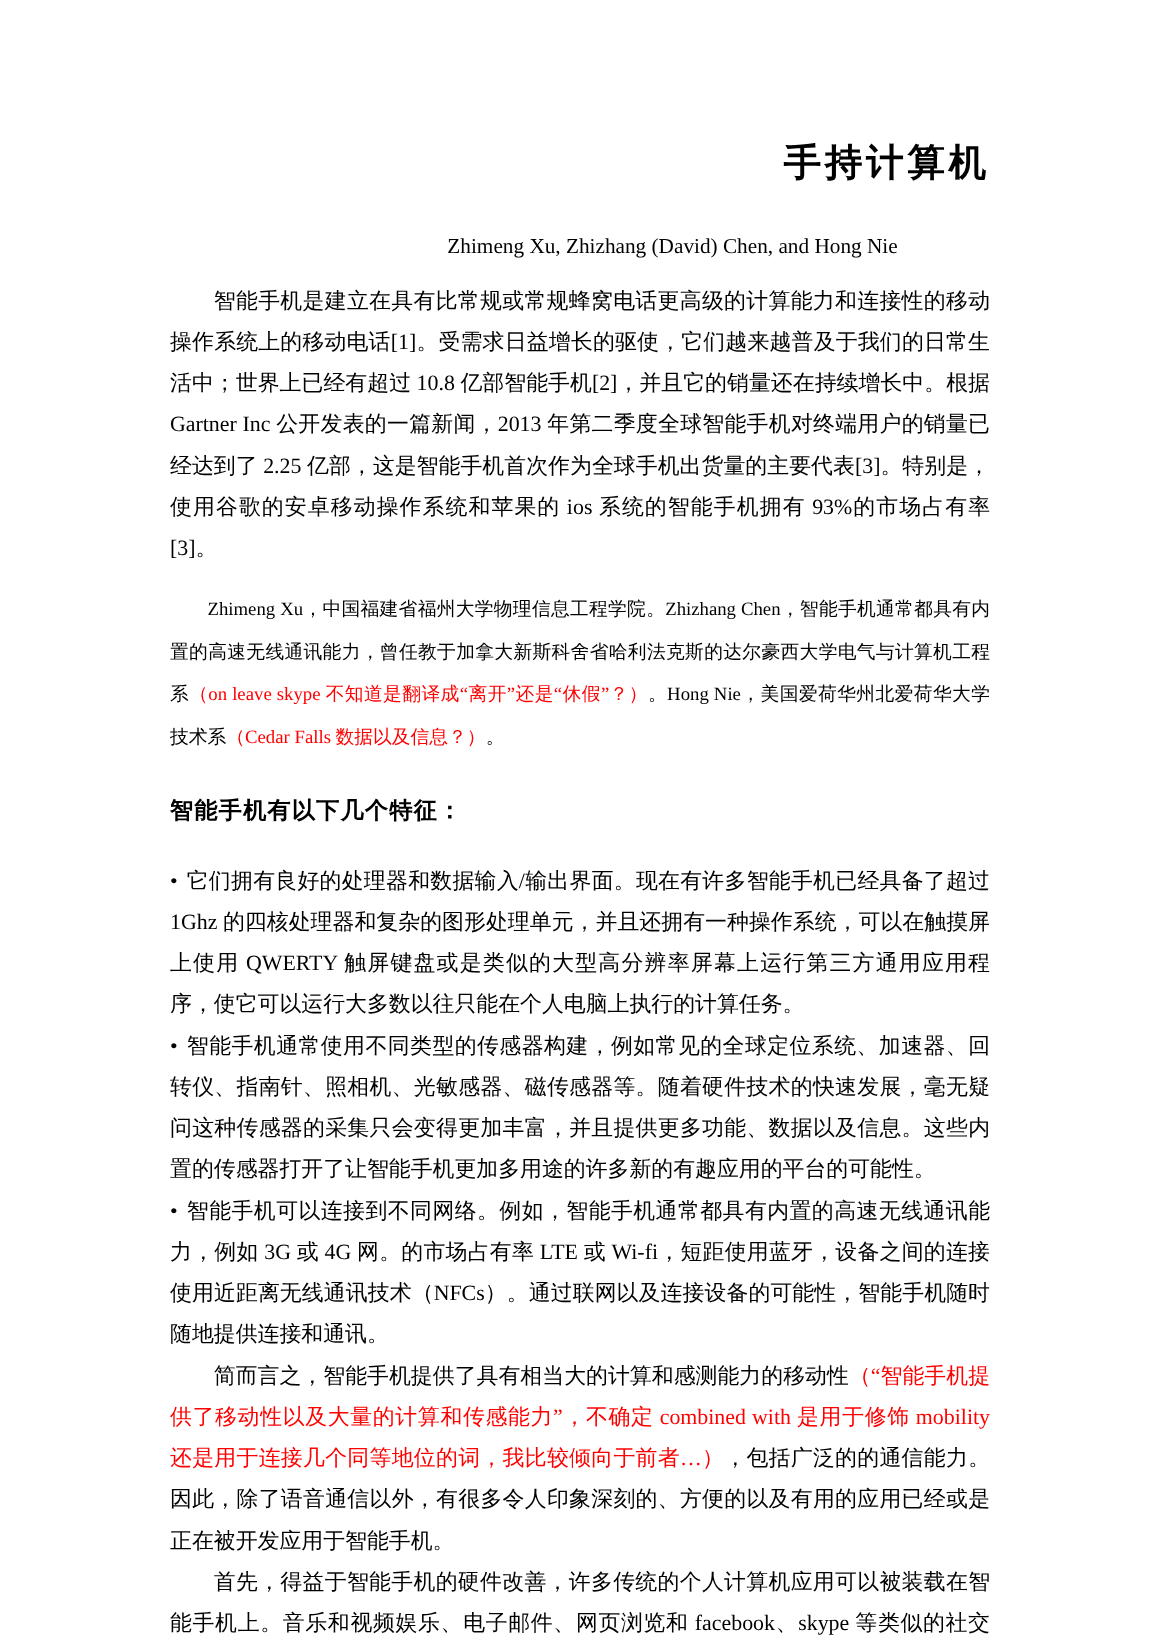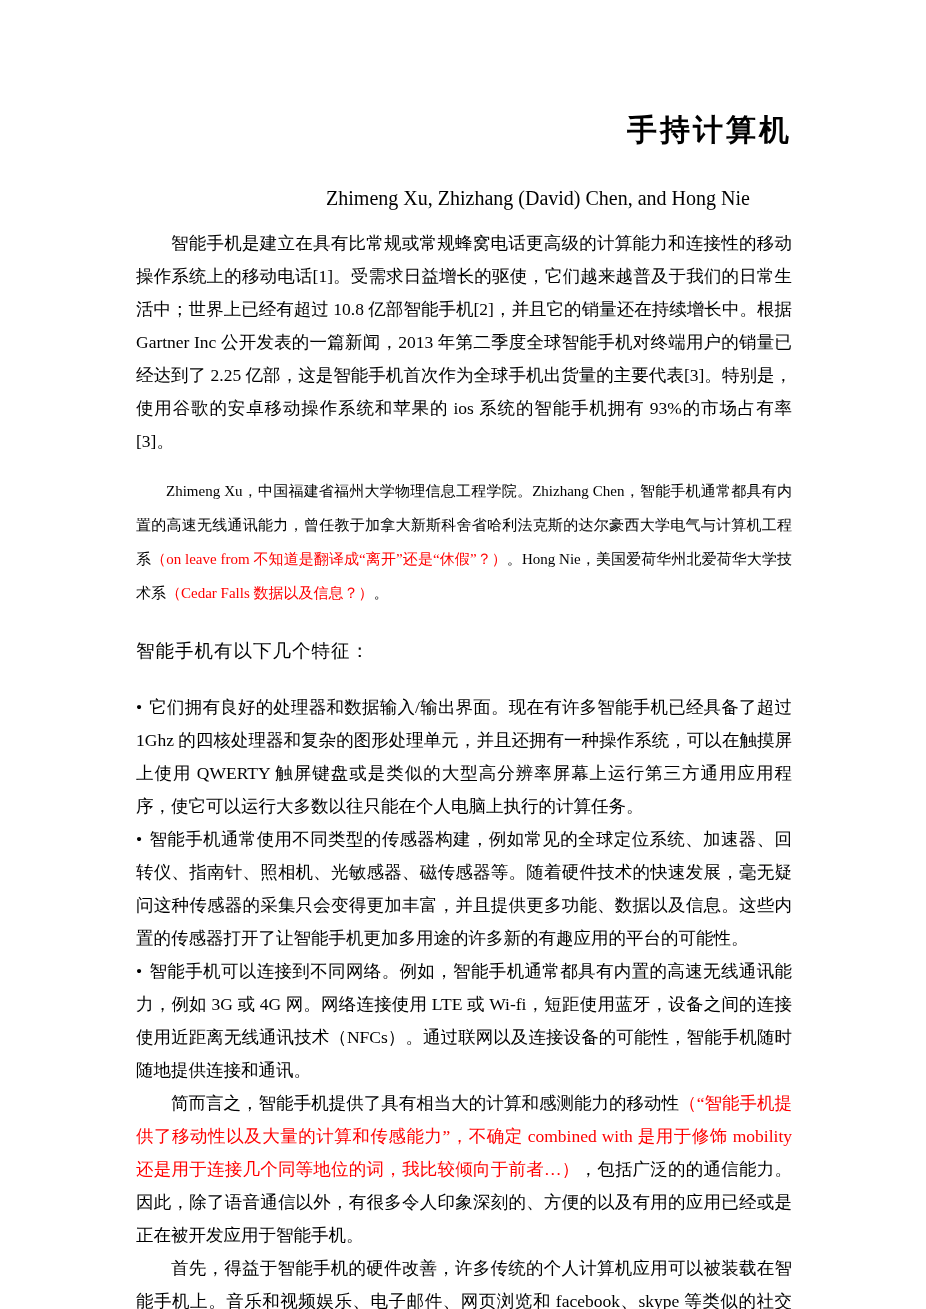--- a/index.html
+++ b/index.html
@@ -15,66 +15,66 @@
   .title {
     text-align: right;
     font-size: 30px;
     font-weight: 700;
     letter-spacing: 3px;
   }
   .byline {
     margin-top: 36px;
     padding-left: 148px;
     text-align: center;
-    font-size: 20px;
+    font-size: 17px;
   }
   .para {
     font-size: 17.5px;
     line-height: 33px;
     text-align: justify;
   }
   .indent { text-indent: 2em; }
   .intro { margin-top: 17px; }
   .footnote {
     margin-top: 16px;
     font-size: 15px;
     line-height: 34px;
     text-align: justify;
     text-indent: 2em;
   }
   .red { color: #ff0000; }
   .heading {
     margin-top: 28px;
     font-size: 18.5px;
-    font-weight: 400;
+    font-weight: 700;
     letter-spacing: 1px;
   }
   .bullets { margin-top: 28px; }
   .bullet-marker { margin-right: 7px; }
   .closing { text-align-last: justify; }
   .run { white-space: pre-wrap; }
 </style>
 </head>
 <body>
 
 <div class="page">
 
   <h1 class="title">手持计算机</h1>
 
   <div class="byline">Zhimeng Xu, Zhizhang (David) Chen, and Hong Nie</div>
 
   <p class="para indent intro">智能手机是建立在具有比常规或常规蜂窝电话更高级的计算能力和连接性的移动操作系统上的移动电话[1]。受需求日益增长的驱使，它们越来越普及于我们的日常生活中；世界上已经有超过 10.8 亿部智能手机[2]，并且它的销量还在持续增长中。根据 Gartner Inc 公开发表的一篇新闻，2013 年第二季度全球智能手机对终端用户的销量已经达到了 2.25 亿部，这是智能手机首次作为全球手机出货量的主要代表[3]。特别是，使用谷歌的安卓移动操作系统和苹果的 ios 系统的智能手机拥有 93%的市场占有率[3]。</p>
 
-  <p class="footnote"><span class="run">Zhimeng Xu，中国福建省福州大学物理信息工程学院。Zhizhang Chen，智能手机通常都具有内置的高速无线通讯能力，曾任教于加拿大新斯科舍省哈利法克斯的达尔豪西大学电气与计算机工程系</span><span class="run red">（on leave from 不知道是翻译成“离开”还是“休假”？）</span><span class="run">。Hong Nie，美国爱荷华州北爱荷华大学技术系</span><span class="run red">（Cedar Falls 数据以及信息？）</span><span class="run">。</span></p>
+  <p class="footnote"><span class="run">Zhimeng Xu，中国福建省福州大学物理信息工程学院。Zhizhang Chen，智能手机通常都具有内置的高速无线通讯能力，曾任教于加拿大新斯科舍省哈利法克斯的达尔豪西大学电气与计算机工程系</span><span class="run red">（on leave skype 不知道是翻译成“离开”还是“休假”？）</span><span class="run">。Hong Nie，美国爱荷华州北爱荷华大学技术系</span><span class="run red">（Cedar Falls 数据以及信息？）</span><span class="run">。</span></p>
 
   <h2 class="heading">智能手机有以下几个特征：</h2>
 
   <div class="bullets">
     <p class="para"><span class="bullet-marker">•</span><span class="run">它们拥有良好的处理器和数据输入/输出界面。现在有许多智能手机已经具备了超过 1Ghz 的四核处理器和复杂的图形处理单元，并且还拥有一种操作系统，可以在触摸屏上使用 QWERTY 触屏键盘或是类似的大型高分辨率屏幕上运行第三方通用应用程序，使它可以运行大多数以往只能在个人电脑上执行的计算任务。</span></p>
     <p class="para"><span class="bullet-marker">•</span><span class="run">智能手机通常使用不同类型的传感器构建，例如常见的全球定位系统、加速器、回转仪、指南针、照相机、光敏感器、磁传感器等。随着硬件技术的快速发展，毫无疑问这种传感器的采集只会变得更加丰富，并且提供更多功能、数据以及信息。这些内置的传感器打开了让智能手机更加多用途的许多新的有趣应用的平台的可能性。</span></p>
-    <p class="para"><span class="bullet-marker">•</span><span class="run">智能手机可以连接到不同网络。例如，智能手机通常都具有内置的高速无线通讯能力，例如 3G 或 4G 网。网络连接使用 LTE 或 Wi-fi，短距使用蓝牙，设备之间的连接使用近距离无线通讯技术（NFCs）。通过联网以及连接设备的可能性，智能手机随时随地提供连接和通讯。</span></p>
+    <p class="para"><span class="bullet-marker">•</span><span class="run">智能手机可以连接到不同网络。例如，智能手机通常都具有内置的高速无线通讯能力，例如 3G 或 4G 网。的市场占有率 LTE 或 Wi-fi，短距使用蓝牙，设备之间的连接使用近距离无线通讯技术（NFCs）。通过联网以及连接设备的可能性，智能手机随时随地提供连接和通讯。</span></p>
   </div>
 
   <p class="para indent"><span class="run">简而言之，智能手机提供了具有相当大的计算和感测能力的移动性</span><span class="run red">（“智能手机提供了移动性以及大量的计算和传感能力”，不确定 combined with 是用于修饰 mobility 还是用于连接几个同等地位的词，我比较倾向于前者…）</span><span class="run">，包括广泛的的通信能力。因此，除了语音通信以外，有很多令人印象深刻的、方便的以及有用的应用已经或是正在被开发应用于智能手机。</span></p>
 
   <p class="para indent closing">首先，得益于智能手机的硬件改善，许多传统的个人计算机应用可以被装载在智能手机上。音乐和视频娱乐、电子邮件、网页浏览和 facebook、skype 等类似的社交网络被广泛应</p>
 
 </div>
 
 </body></html>

